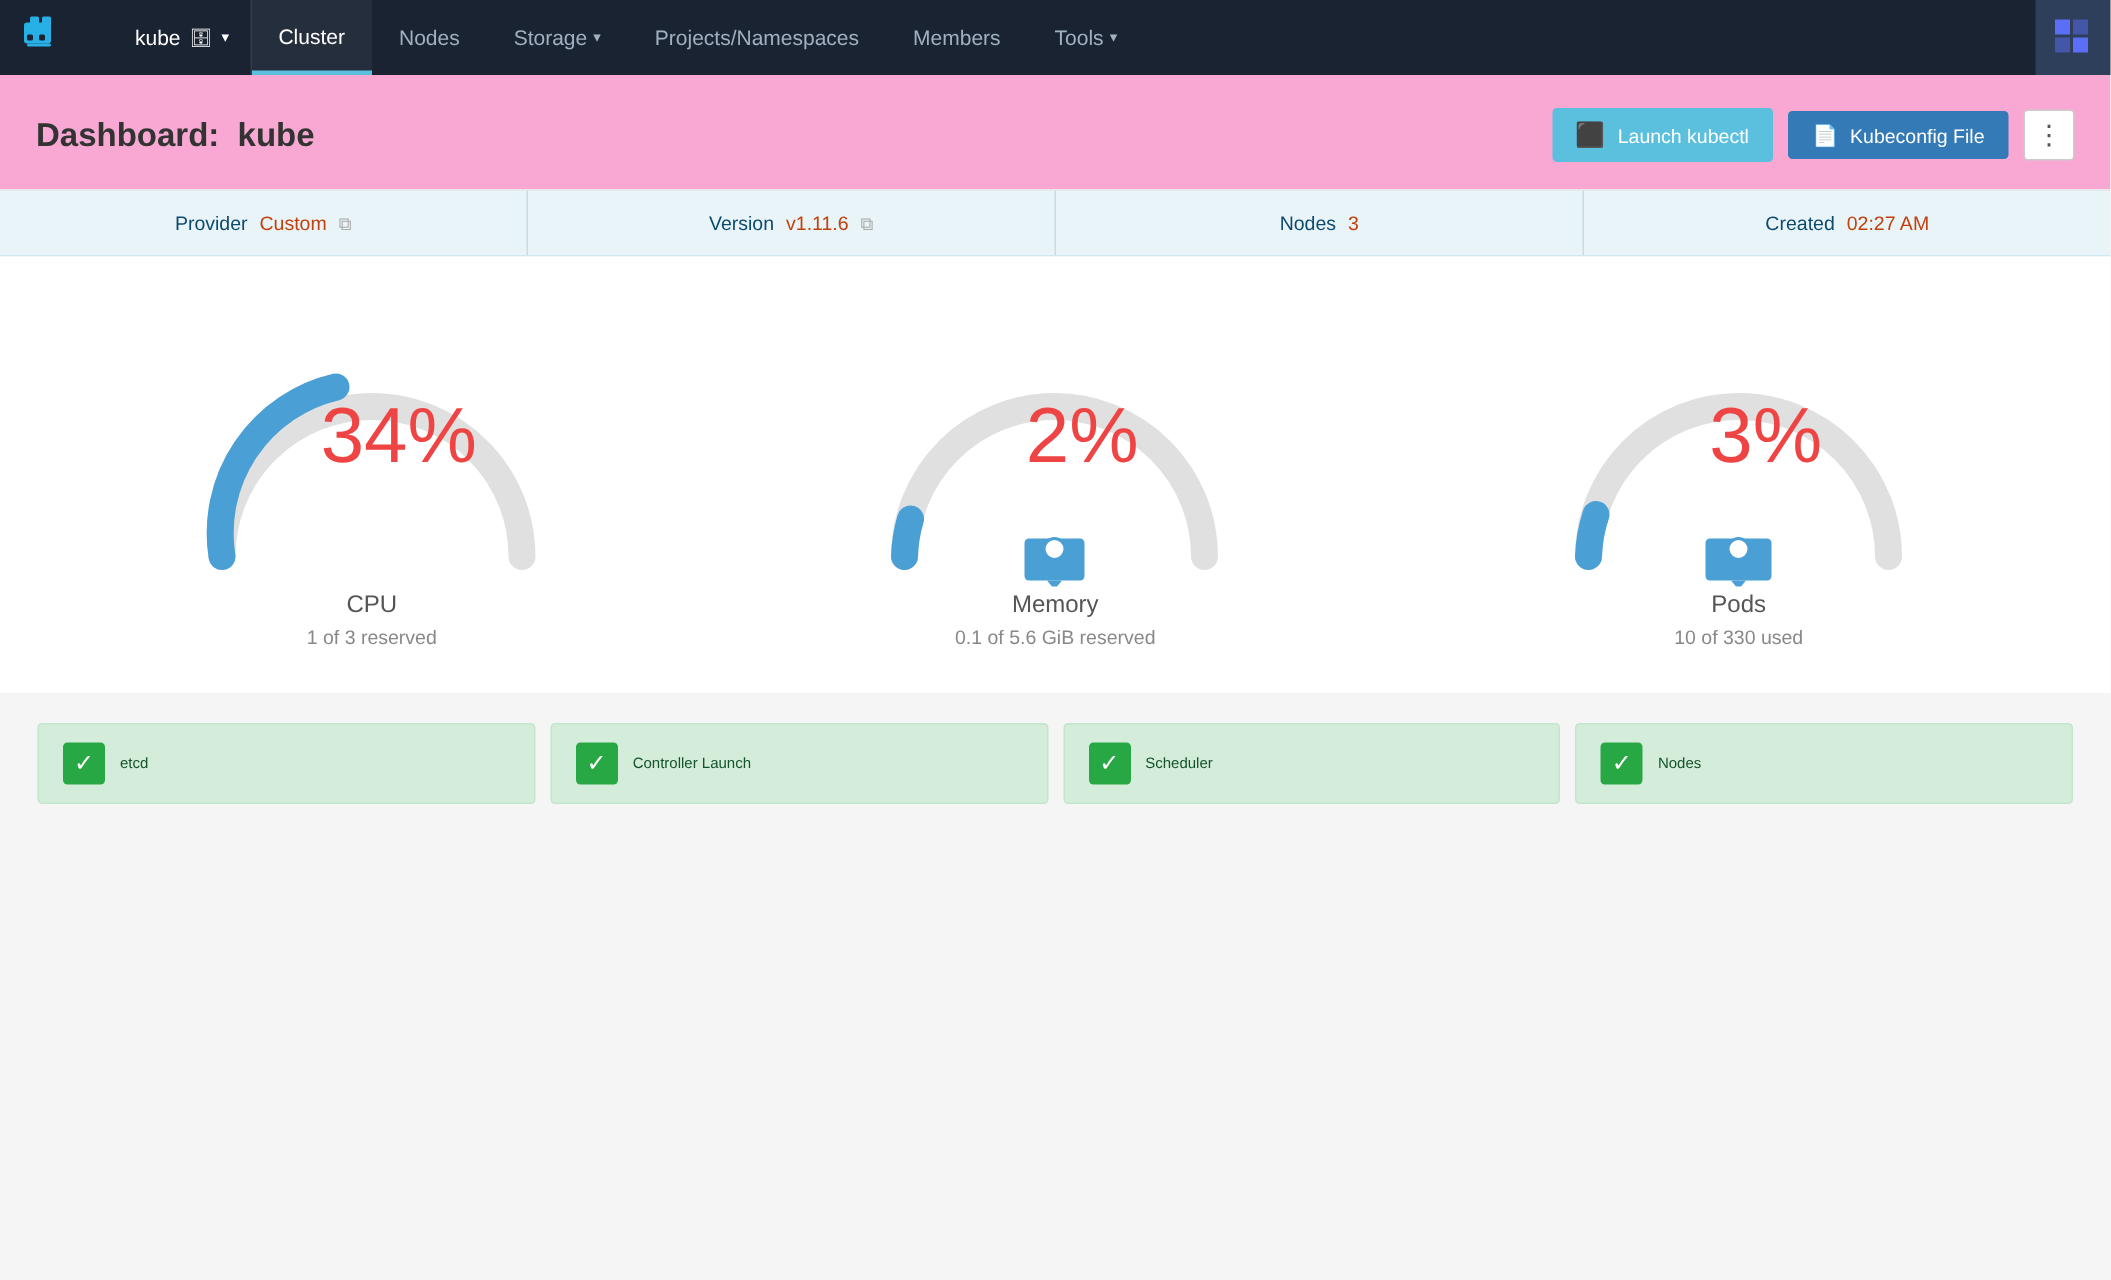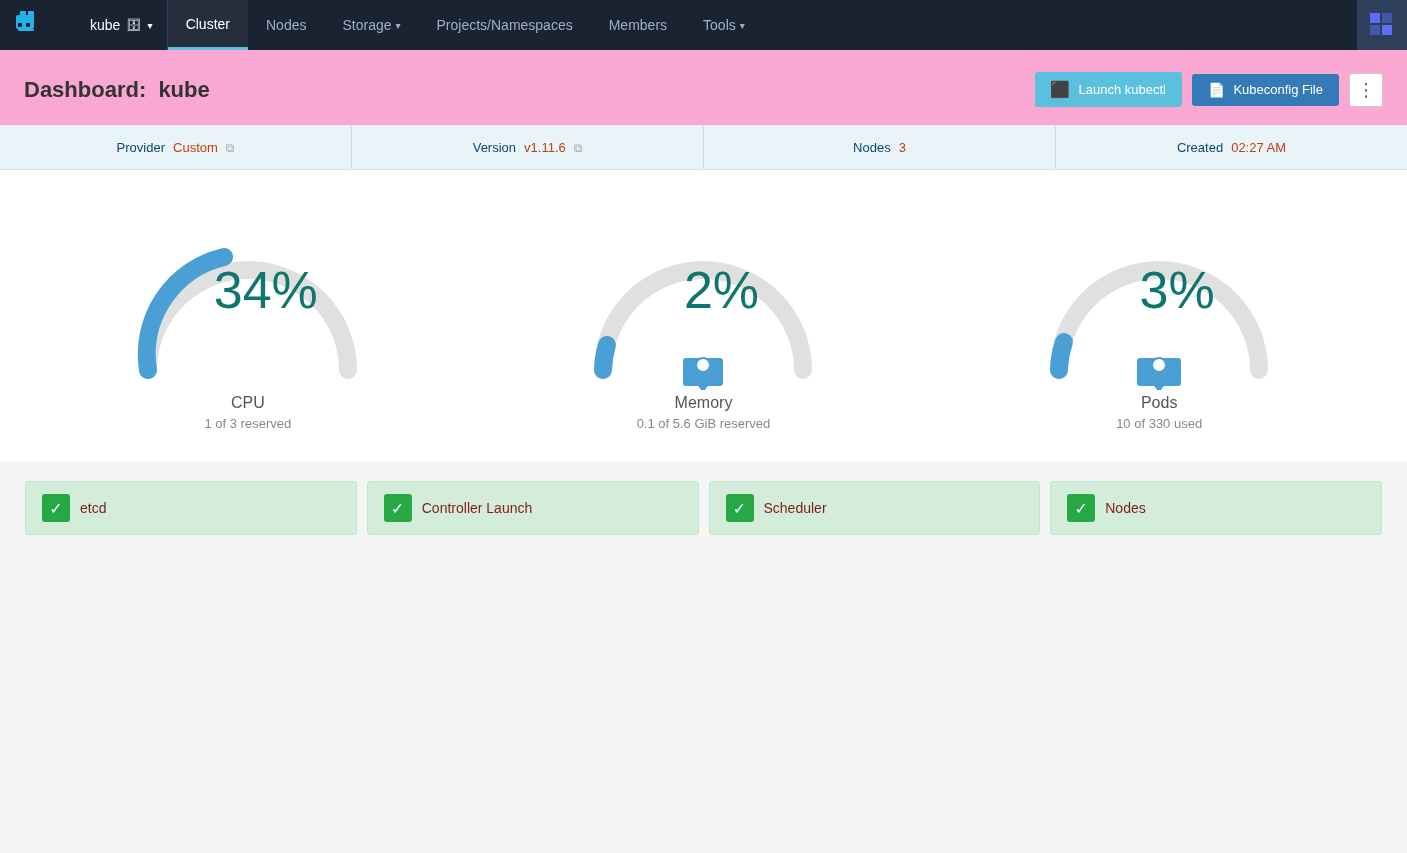--- a/index.html
+++ b/index.html
@@ -111,42 +111,42 @@
       position: relative; width: 260px; height: 180px;
       display: flex; align-items: center; justify-content: center;
     }
     .gauge-svg {
       position: absolute; top: 0; left: 0; width: 100%; height: 100%;
     }
     .gauge-center {
       display: flex; flex-direction: column; align-items: center;
       position: relative; z-index: 1; margin-top: -20px;
     }
-    .gauge-percent { font-size: 52px; font-weight: 300; color: #0f766e; margin-left: 36px; }
+    .gauge-percent { font-size: 52px; font-weight: 300; color: #ef4444; margin-left: 36px; }
     .gauge-label { font-size: 16px; color: #555; margin-top: 4px; }
     .gauge-sublabel { font-size: 13px; color: #888; margin-top: 4px; }
 
     
     .status-section {
       display: flex; gap: 0;
       padding: 20px 20px;
       background: #f5f5f5;
     }
     .status-item {
       flex: 1; display: flex; align-items: center; gap: 10px;
       background: #d4edda; border: 1px solid #c3e6cb;
       padding: 12px 16px; margin: 0 5px;
       border-radius: 3px;
     }
     .status-check {
       width: 28px; height: 28px; background: #28a745;
       border-radius: 3px; display: flex; align-items: center; justify-content: center;
       color: #fff; font-size: 16px; flex-shrink: 0;
     }
-    .status-text { font-size: 14px; color: #7f1d1d; }
+    .status-text { font-size: 10px; color: #14532d; }
   </style>
 </head>
 <body>
 
 <nav class="navbar">
   <div class="navbar-brand">
 
     <svg class="brand-logo" viewBox="0 0 52 36" fill="none">
       <rect width="52" height="36" fill="#1a2332"></rect>
 

